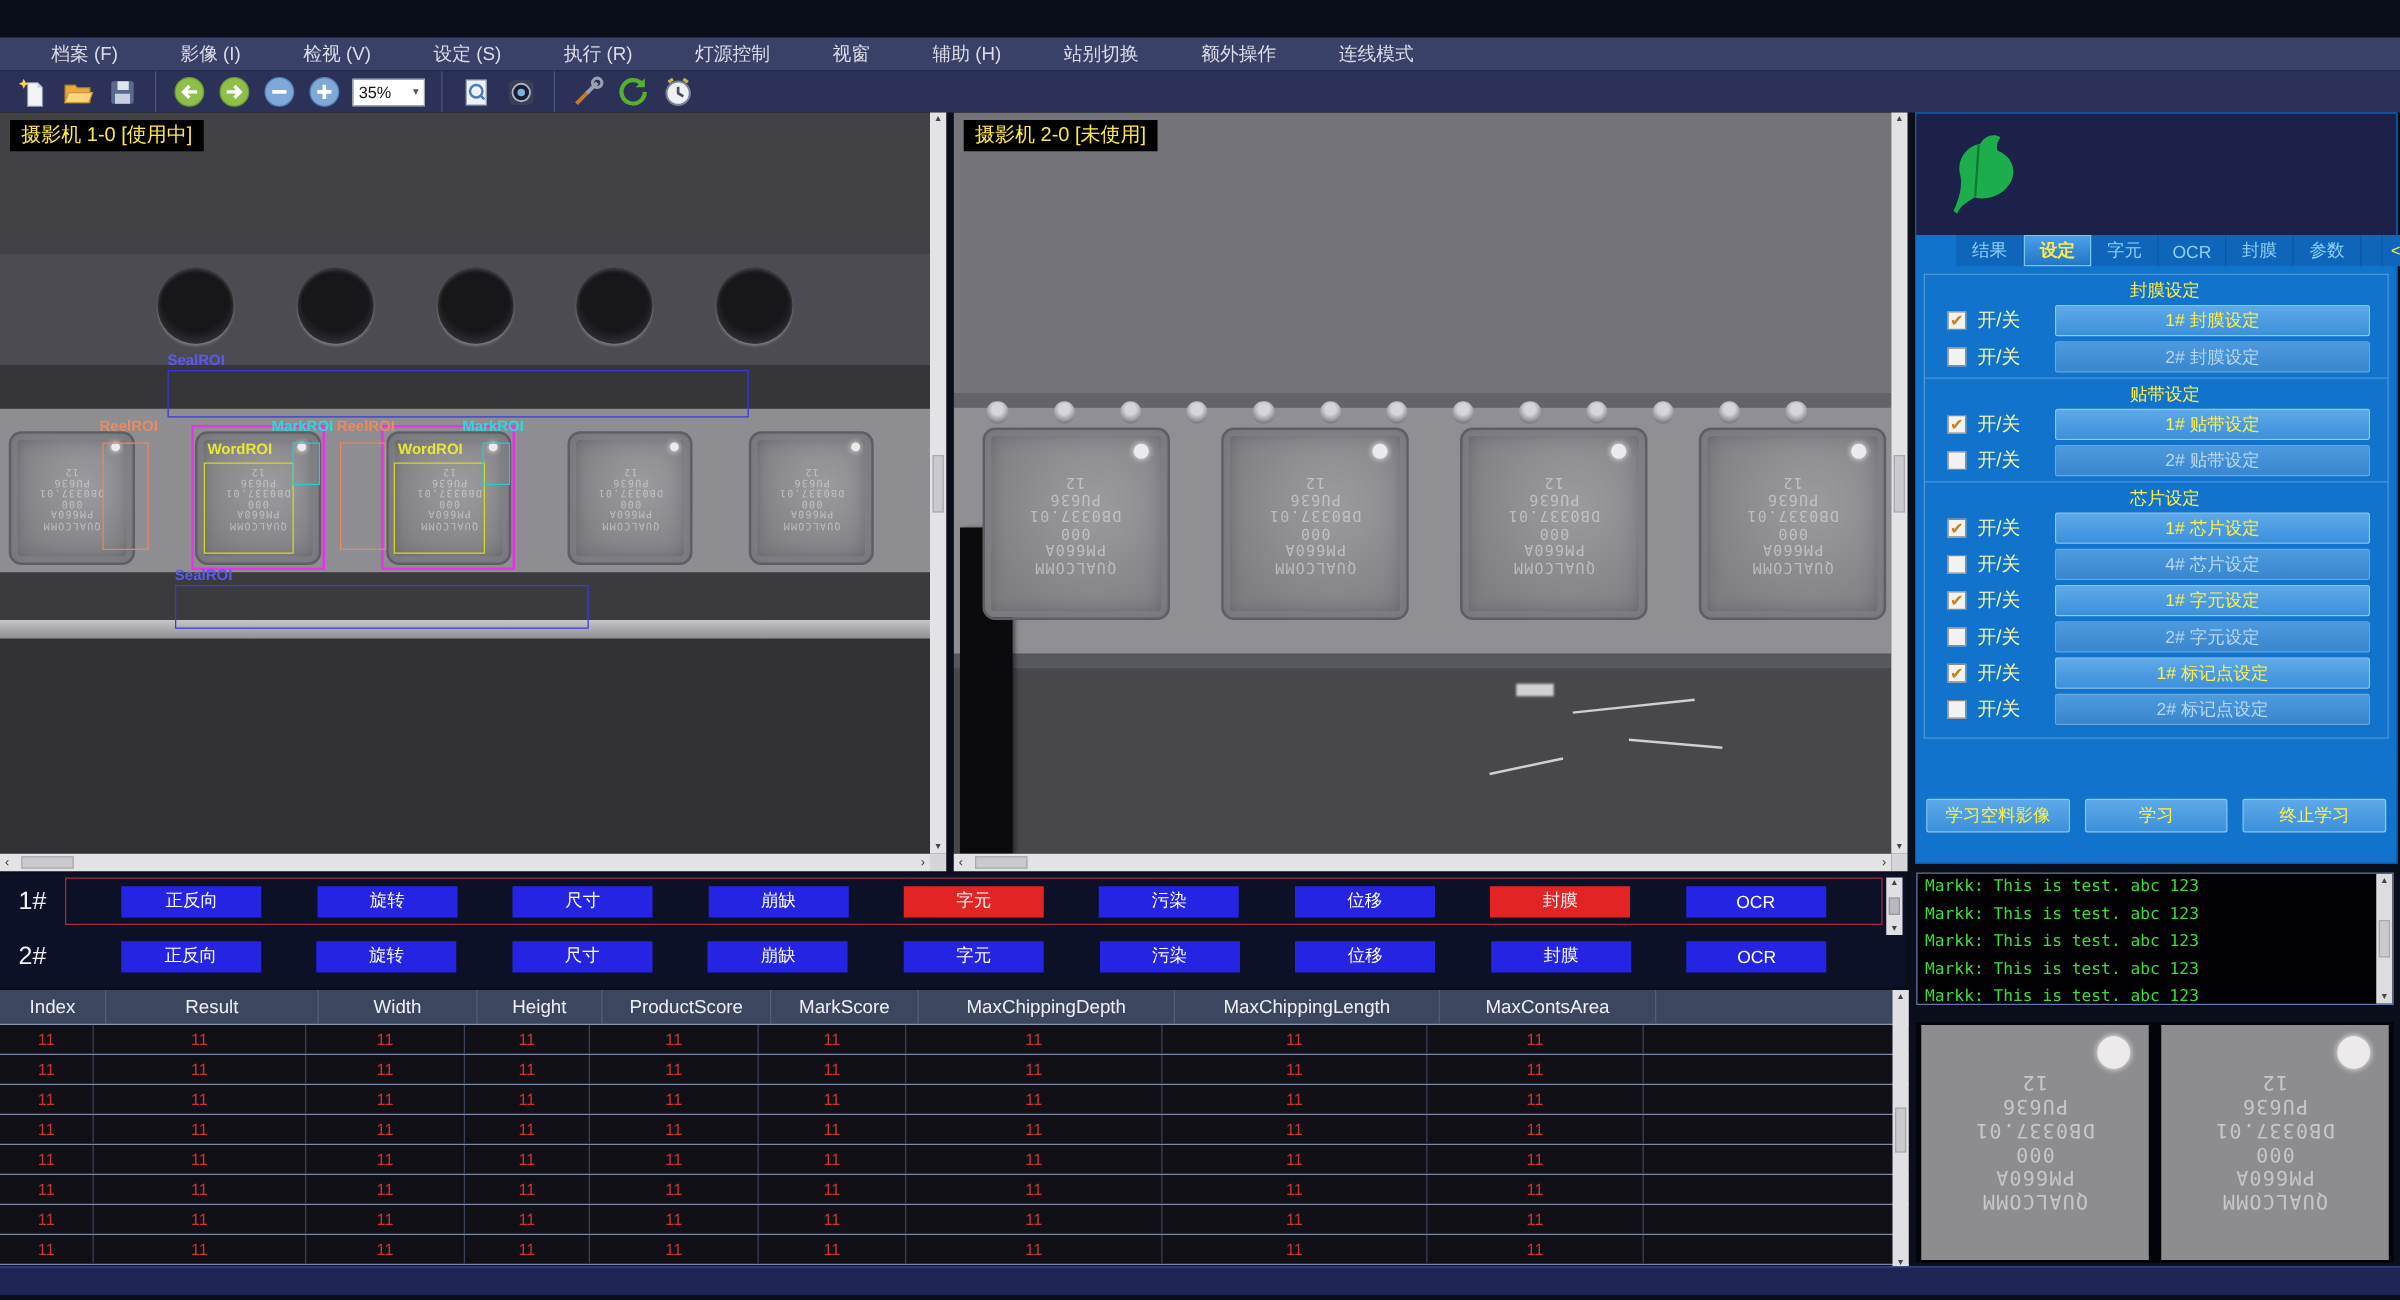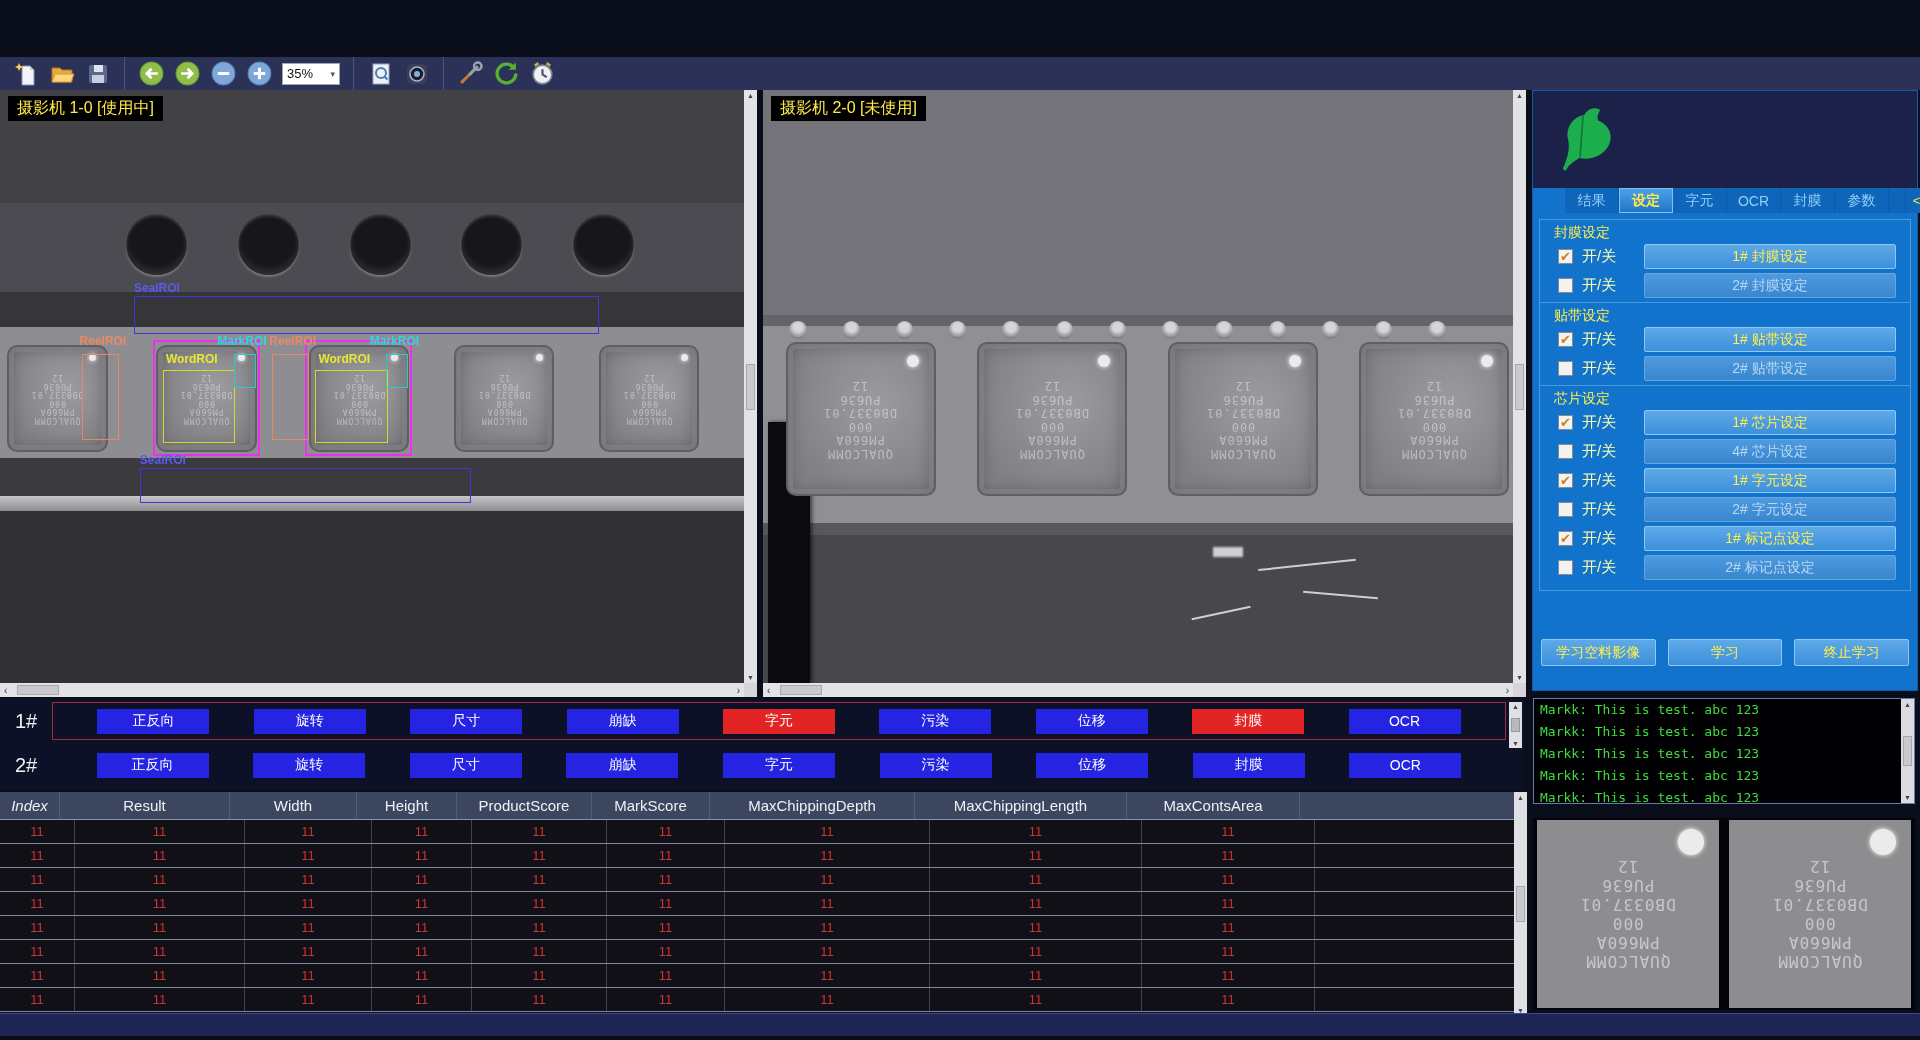--- a/index.html
+++ b/index.html
@@ -102,21 +102,21 @@
   .tabs{position:absolute;left:0;top:97px;width:100%;height:25px;display:flex;background:#0f65ba;margin-left:32px;}
   .tab{width:54px;height:100%;display:flex;align-items:center;justify-content:center;font-size:14px;
        color:#8fd2f8;border-right:1px solid #0d59a8;}
   .tab.active{background:linear-gradient(#4aa0e8,#2176c8);color:#ffe94a;font-weight:bold;border:1px solid #7cc4f2;}
   .tab-nav{width:22px;height:100%;display:flex;align-items:center;justify-content:center;
            color:#ffe94a;font-size:13px;border-left:1px solid #0d59a8;margin-left:auto;}
   .tab-nav.first{margin-left:auto;} .tab-nav.second{margin-left:0;}
   .settings-box{position:absolute;left:6px;right:6px;top:128px;height:372px;border:1px solid #4a97da;}
   .group{border-bottom:1px solid #4a97da;padding:2px 0 2px 0;}
   .group:last-child{border-bottom:none;}
-  .group-title{color:#ffef4a;font-size:14px;padding:2px 0 0 14px;height:20px;}
+  .group-title{color:#ffef4a;font-size:14px;padding:2px 0 0 14px;height:20px;text-align:center;}
   .setting-row{display:flex;align-items:center;height:29px;padding:0 14px 0 18px;}
   .checkbox{width:15px;height:15px;background:#f2f2f2;border:1px solid #8a8a8a;display:flex;
             align-items:center;justify-content:center;font-size:13px;color:#c8821e;flex:0 0 15px;}
   .switch-label{color:#ffffb0;font-size:15px;width:56px;margin:0 6px 0 9px;}
   .setting-btn{flex:1;height:25px;background:linear-gradient(#5ea9e8,#3c90dc);border:1px solid #8fc8f4;
                border-radius:2px;color:#ffef4a;font-size:14px;font-family:inherit;}
   .setting-btn.disabled{background:linear-gradient(#4e9ade,#3886cf);border-color:#66a8dd;color:#b9d8f2;}
   .panel-row{position:absolute;left:8px;right:8px;display:flex;gap:12px;}
   .panel-row .setting-btn{height:27px;}
   .row-actions{top:506px;} .row-learn{top:548px;}
@@ -157,20 +157,33 @@
   
   .footer{position:absolute;left:0;top:1013px;width:1920px;height:23px;background:#1e2554;
           border-top:1px solid #3a4a8a;}
 </style>
 </head>
 <body>
 
 <div class="root">
 
 
+  <div class="menubar" id="menubar">
+      <div class="menu-item">档案 (F)</div>
+      <div class="menu-item">影像 (I)</div>
+      <div class="menu-item">检视 (V)</div>
+      <div class="menu-item">设定 (S)</div>
+      <div class="menu-item">执行 (R)</div>
+      <div class="menu-item">灯源控制</div>
+      <div class="menu-item">视窗</div>
+      <div class="menu-item">辅助 (H)</div>
+      <div class="menu-item">站别切换</div>
+      <div class="menu-item">额外操作</div>
+      <div class="menu-item">连线模式</div>
+    </div>
 
   <div class="toolbar">
     <span class="tool-btn">
       <svg width="26" height="26" viewBox="0 0 26 26">
           <path d="M9 5h8l4 4v15H9z" fill="#f4f4f8" stroke="#8890a8"></path>
           <path d="M17 5l4 4h-4z" fill="#c4ccdc"></path>
           <path d="M6 2l1.3 2.7L10 6 7.3 7.2 6 10 4.8 7.2 2 6l2.8-1.3z" fill="#ffd24a"></path>
         </svg>
       </span>
     <span class="tool-btn">
@@ -556,21 +569,21 @@
           <button class="insp-btn blue">污染</button>
           <button class="insp-btn blue">位移</button>
           <button class="insp-btn blue">封膜</button>
           <button class="insp-btn blue">OCR</button>
         </div>
       </div>
     </div>
 
   <div class="datatable">
     <div class="thead" id="thead">
-        <div class="th" style="width: 60px; font-style: italic;">Index</div>
+        <div class="th" style="width: 85px;">Index</div>
         <div class="th" style="width: 170px;">Result</div>
         <div class="th" style="width: 127px;">Width</div>
         <div class="th" style="width: 100px;">Height</div>
         <div class="th" style="width: 135px;">ProductScore</div>
         <div class="th" style="width: 118px;">MarkScore</div>
         <div class="th" style="width: 205px;">MaxChippingDepth</div>
         <div class="th" style="width: 212px;">MaxChippingLength</div>
         <div class="th" style="width: 173px;">MaxContsArea</div>
       </div>
     <div id="tbody">

